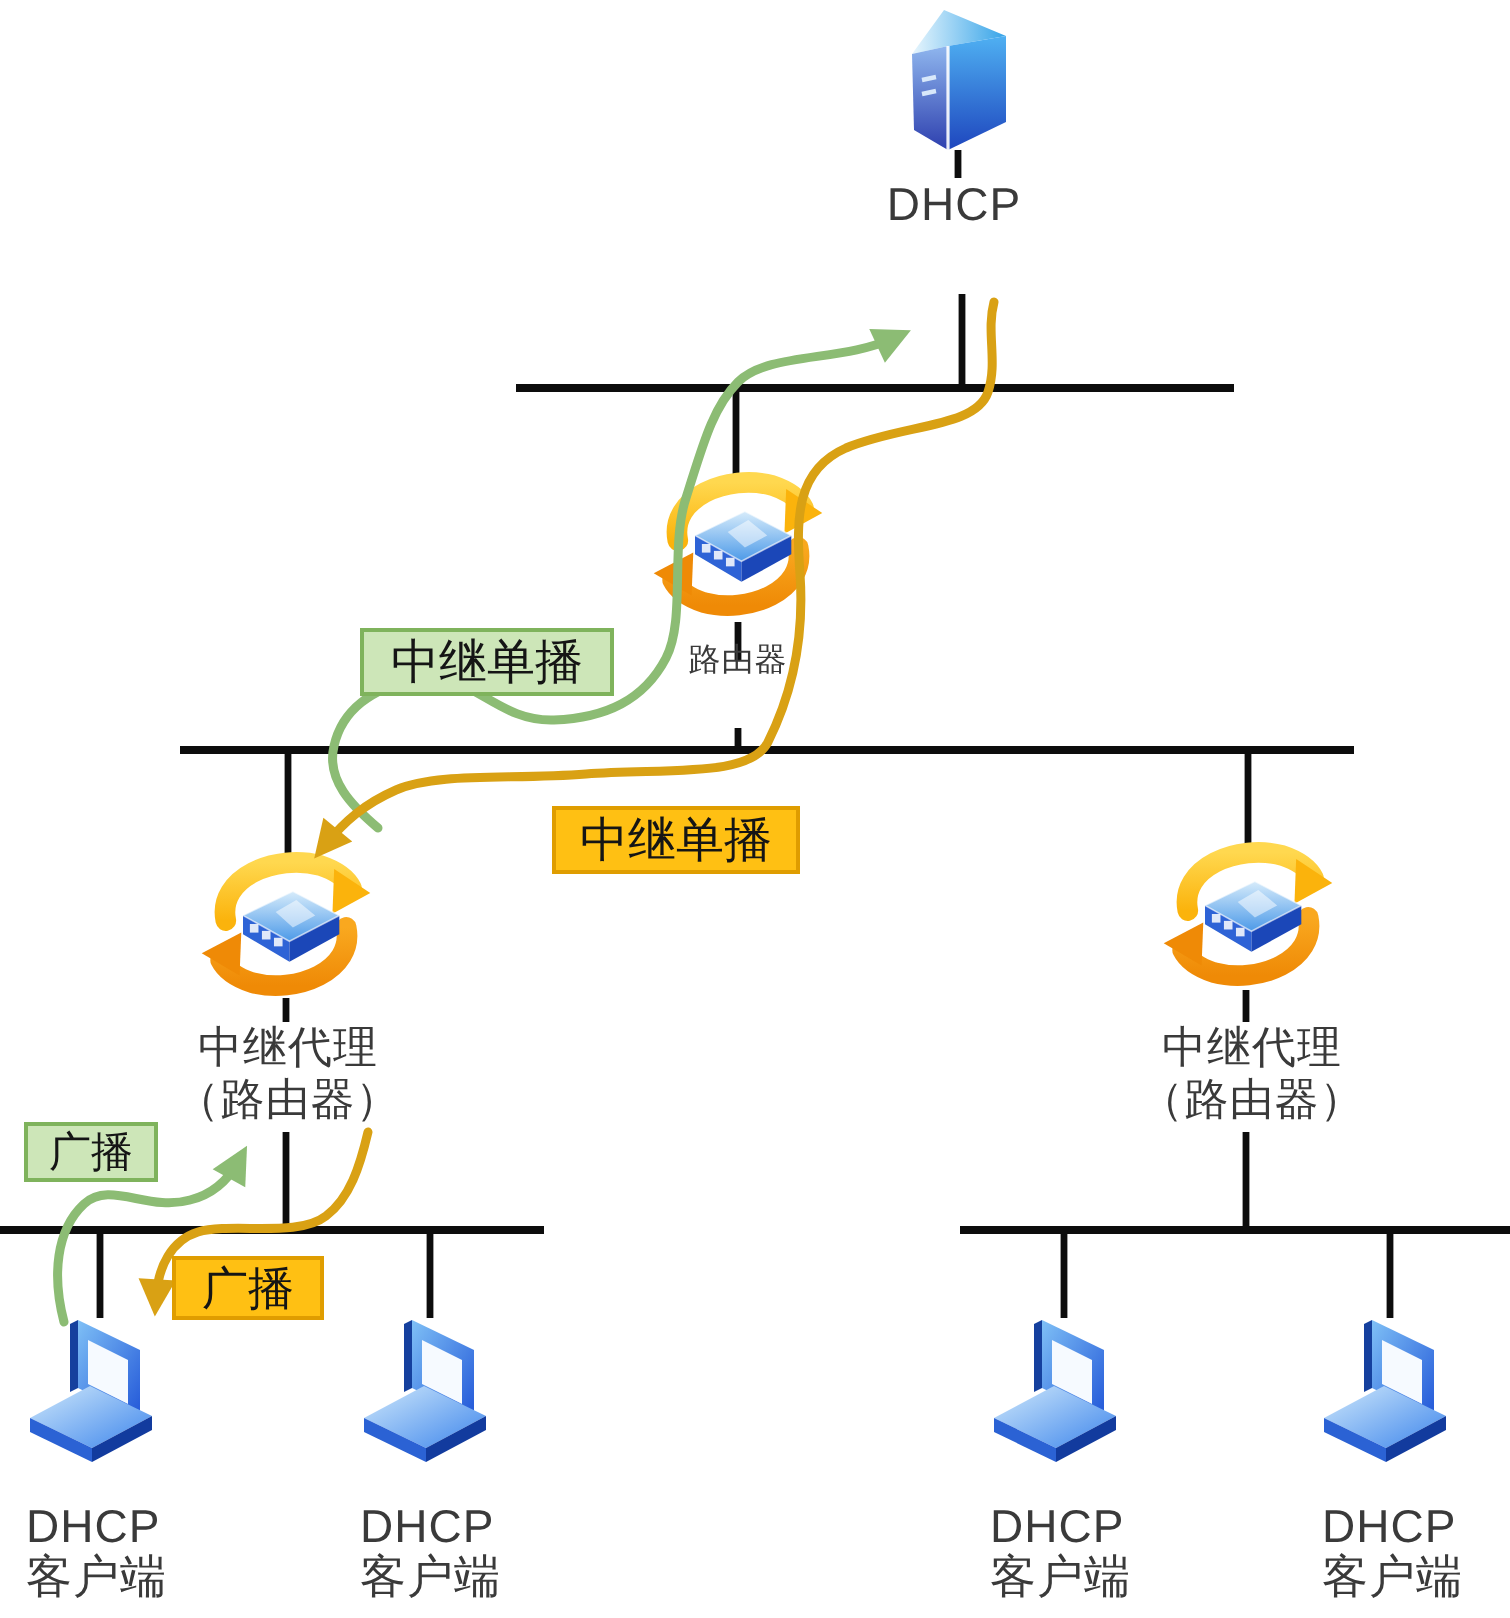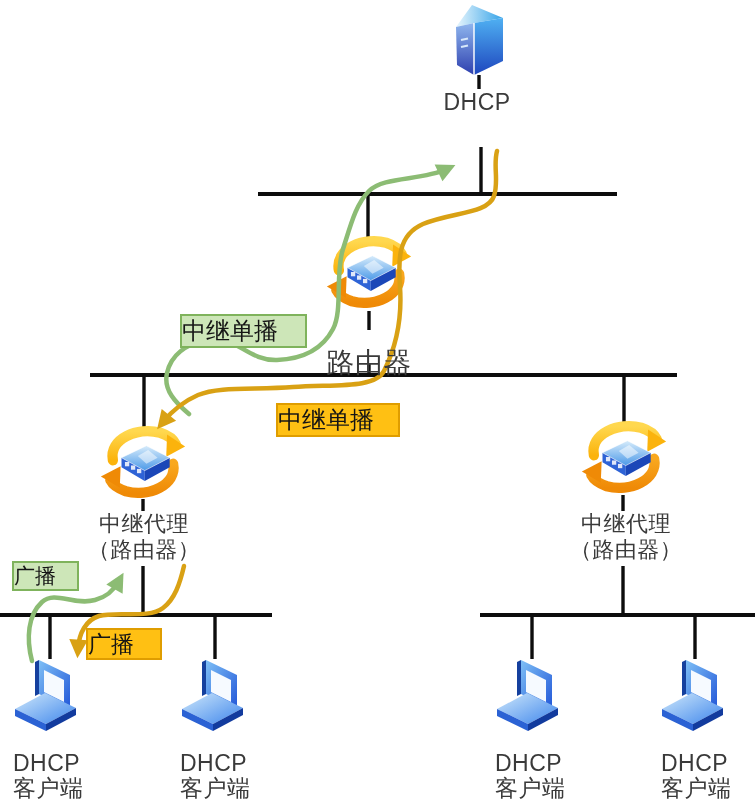--- a/index.html
+++ b/index.html
@@ -8,29 +8,29 @@
     font-family:"Liberation Sans","DejaVu Sans",sans-serif;color:#3a3a3a;
   }
   .layer{position:absolute;left:0;top:0;width:755px;height:809px;}
   .lines-layer{z-index:1;}
   .icons-layer{z-index:2;}
   .arrows-layer{z-index:3;pointer-events:none;}
   .icon{position:absolute;}
   .icon svg{display:block;width:100%;height:100%;}
   .node-label{position:absolute;text-align:center;font-size:23px;line-height:26px;color:#3a3a3a;z-index:4;letter-spacing:0.5px;}
   .client-label{position:absolute;text-align:left;font-size:23px;line-height:25px;color:#3a3a3a;z-index:4;letter-spacing:0.5px;}
-  .badge{position:absolute;display:flex;align-items:center;justify-content:flex-start;color:#151515;z-index:5;box-sizing:border-box;white-space:nowrap;}
+  .badge{position:absolute;display:flex;align-items:center;justify-content:center;color:#151515;z-index:5;box-sizing:border-box;white-space:nowrap;}
   .badge.green{background:#cde6b8;border:2px solid #7fb35c;}
   .badge.orange{background:#ffc013;border:2px solid #df9d00;}
   #badge-relay-green{left:180px;top:314px;width:127px;height:34px;font-size:24px;}
   #badge-relay-orange{left:276px;top:403px;width:124px;height:34px;font-size:24px;}
   #badge-broadcast-green{left:12px;top:561px;width:67px;height:30px;font-size:21px;}
   #badge-broadcast-orange{left:86px;top:628px;width:76px;height:32px;font-size:23px;}
   #label-server{left:407px;top:89px;width:140px;}
-  #label-router{left:314px;top:350px;width:110px;font-size:28px;}
+  #label-router{left:314px;top:318px;width:110px;font-size:16px;}
   #label-relay-left{left:74px;top:511px;width:140px;font-size:22px;line-height:26px;}
   #label-relay-right{left:556px;top:511px;width:140px;font-size:22px;line-height:26px;}
   #label-client1{left:13px;top:751px;width:110px;}
   #label-client2{left:180px;top:751px;width:110px;}
   #label-client3{left:495px;top:751px;width:110px;}
   #label-client4{left:661px;top:751px;width:110px;}
   #icon-server{left:453px;top:2px;width:50px;height:78px;}
   #icon-router{left:326px;top:232px;width:86px;height:80px;}
   #icon-relay-left{left:100px;top:422px;width:86px;height:80px;}
   #icon-relay-right{left:581px;top:417px;width:86px;height:80px;}

